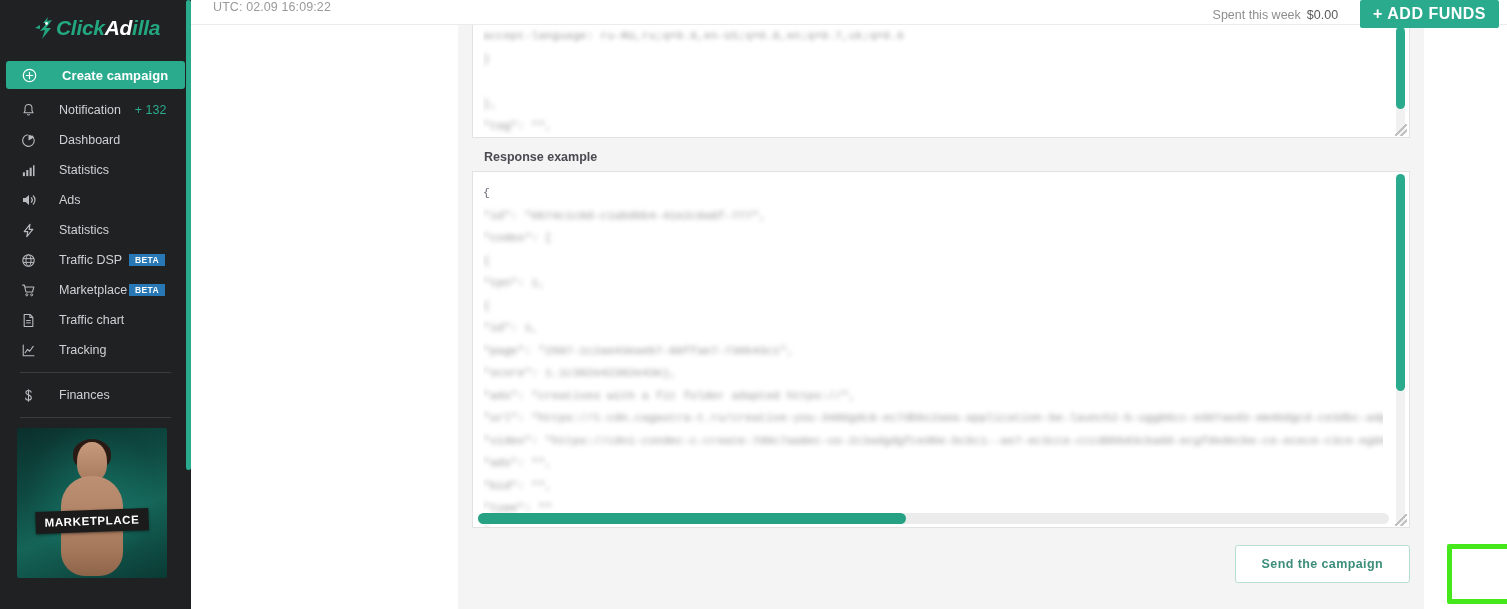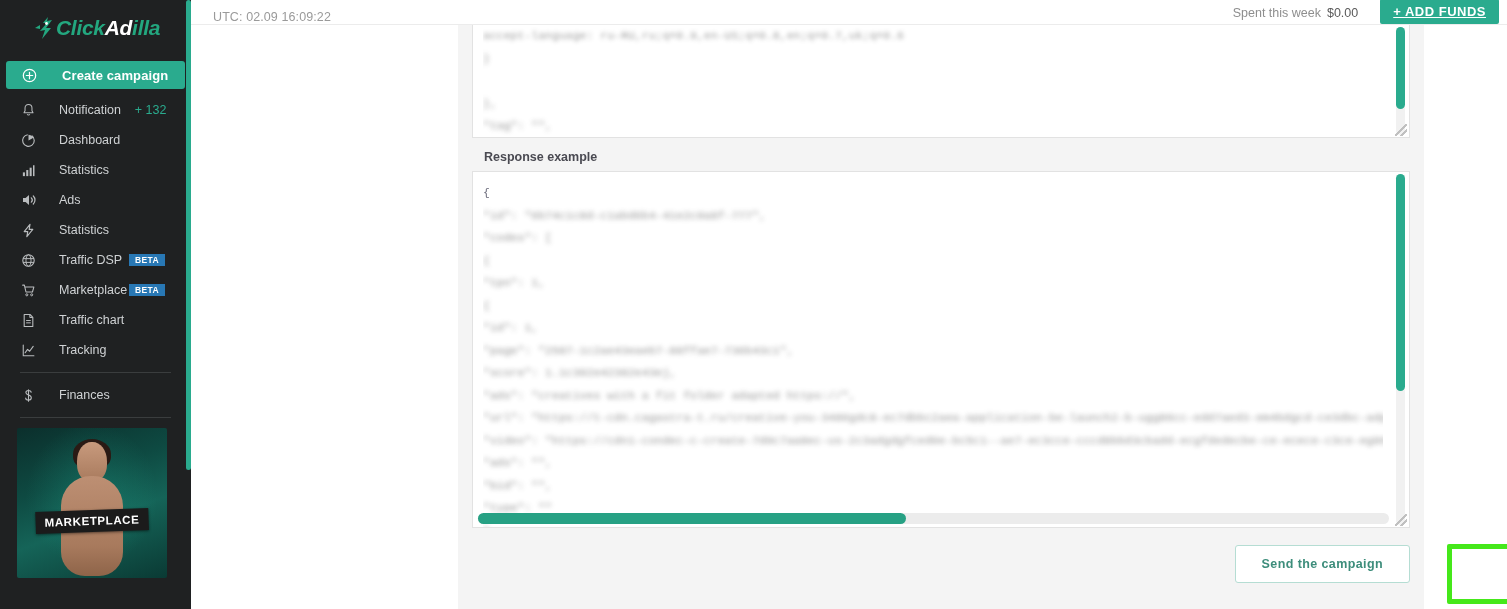--- a/index.html
+++ b/index.html
@@ -217,21 +217,21 @@
     flex-direction: column;
     overflow: hidden;
   }
 
   .topbar {
     height: 25px;
     flex: 0 0 25px;
     background: #ffffff;
     border-bottom: 1px solid #ececec;
     display: flex;
-    align-items: flex-end;
+    align-items: flex-start;
     padding: 0 8px 0 22px;
     position: relative;
     z-index: 5;
   }
   .utc-text {
     color: #9a9a9a;
     font-size: 12.5px;
     letter-spacing: 0.1px;
   }
   .topbar-right {
@@ -248,27 +248,26 @@
     color: #5a5a5a;
     font-size: 12.5px;
     margin-left: 6px;
   }
   .add-funds-btn {
     background: #2aab8e;
     color: #ffffff;
     border: none;
     border-radius: 2px;
     font-family: "Liberation Sans", sans-serif;
-    font-size: 13px;
+    font-size: 16px;
     font-weight: bold;
     letter-spacing: 0.5px;
     padding: 5px 13px;
     cursor: pointer;
     white-space: nowrap;
-    text-decoration: underline;
   }
 
   .content-wrap {
     flex: 1 1 auto;
     position: relative;
     background: #ffffff;
     overflow: hidden;
   }
 
   .panel {

